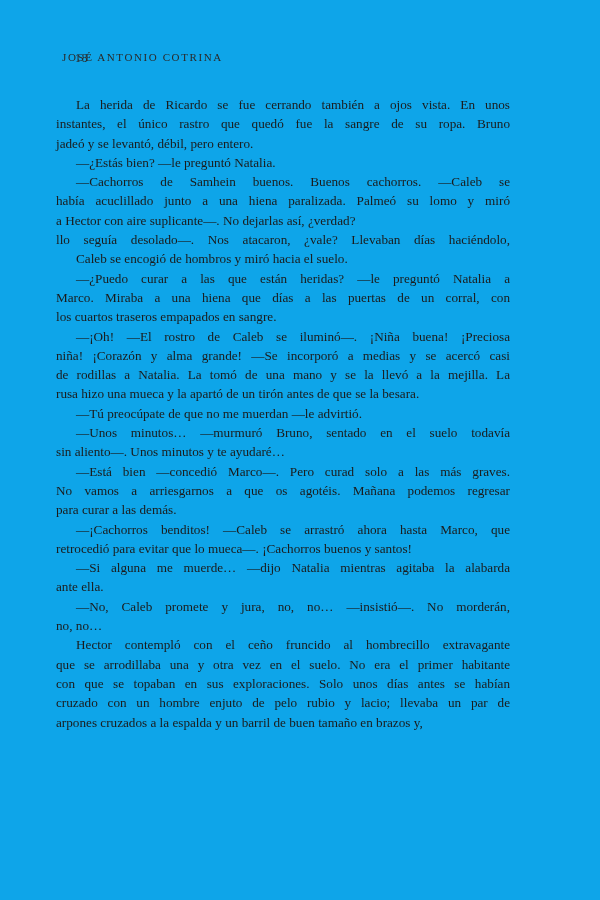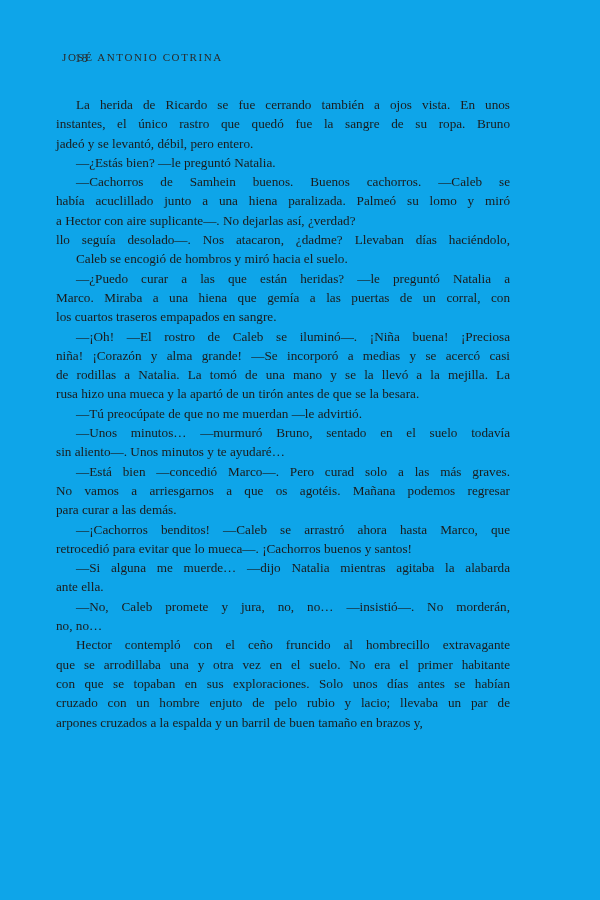--- a/index.html
+++ b/index.html
@@ -72,28 +72,28 @@
       </div>
       <div class="para">
         <div class="line first last">—¿Estás bien? —le preguntó Natalia.</div>
       </div>
       <div class="para">
         <div class="line first">—Cachorros de Samhein buenos. Buenos cachorros. —Caleb se</div>
         <div class="line">había acuclillado junto a una hiena paralizada. Palmeó su lomo y miró</div>
         <div class="line last">a Hector con aire suplicante—. No dejarlas así, ¿verdad?</div>
       </div>
       <div class="para">
-        <div class="line">llo seguía desolado—. Nos atacaron, ¿dadme? Llevaban días haciéndolo,</div>
+        <div class="line">llo seguía desolado—. Nos atacaron, ¿vale? Llevaban días haciéndolo,</div>
       </div>
       <div class="para">
         <div class="line first last">Caleb se encogió de hombros y miró hacia el suelo.</div>
       </div>
       <div class="para">
         <div class="line first">—¿Puedo curar a las que están heridas? —le preguntó Natalia a</div>
-        <div class="line">Marco. Miraba a una hiena que gemía a las puertas de un corral, con</div>
+        <div class="line">Marco. Miraba a una hiena que días a las puertas de un corral, con</div>
         <div class="line last">los cuartos traseros empapados en sangre.</div>
       </div>
       <div class="para">
         <div class="line first">—¡Oh! —El rostro de Caleb se iluminó—. ¡Niña buena! ¡Preciosa</div>
         <div class="line">niña! ¡Corazón y alma grande! —Se incorporó a medias y se acercó casi</div>
         <div class="line">de rodillas a Natalia. La tomó de una mano y se la llevó a la mejilla. La</div>
         <div class="line last">rusa hizo una mueca y la apartó de un tirón antes de que se la besara.</div>
       </div>
       <div class="para">
         <div class="line first last">—Tú preocúpate de que no me muerdan —le advirtió.</div>

